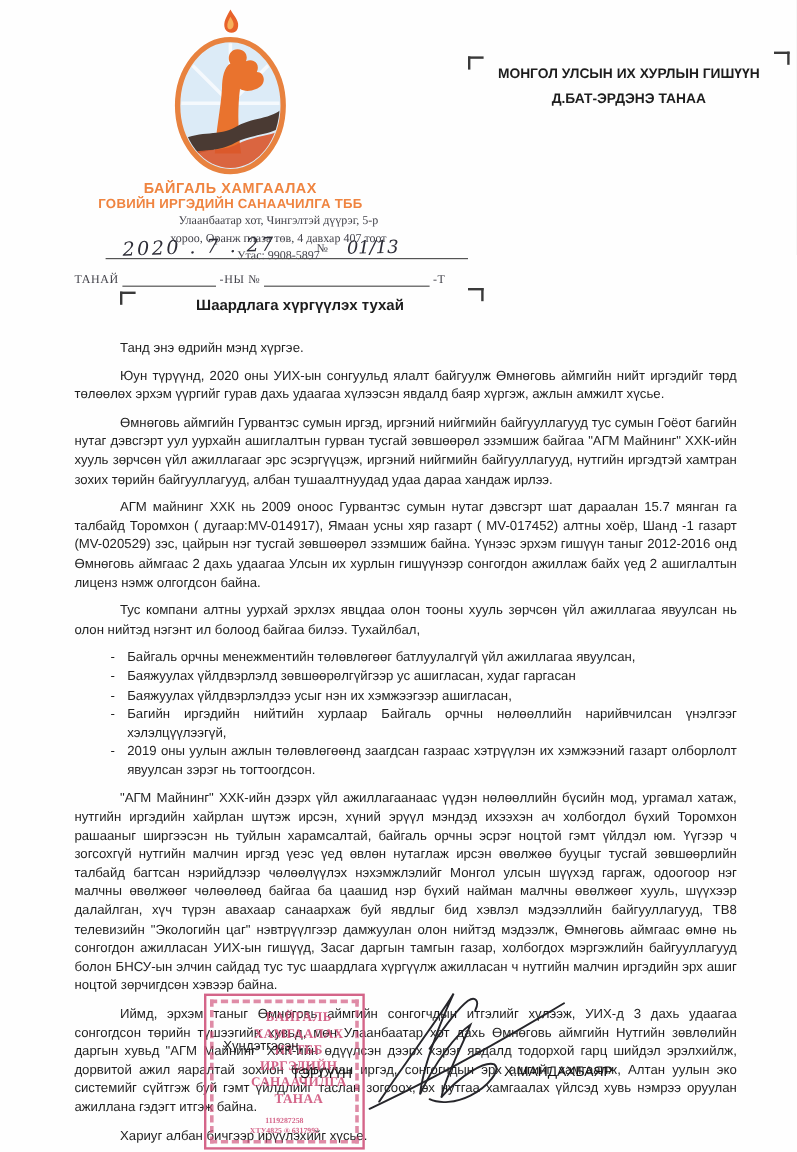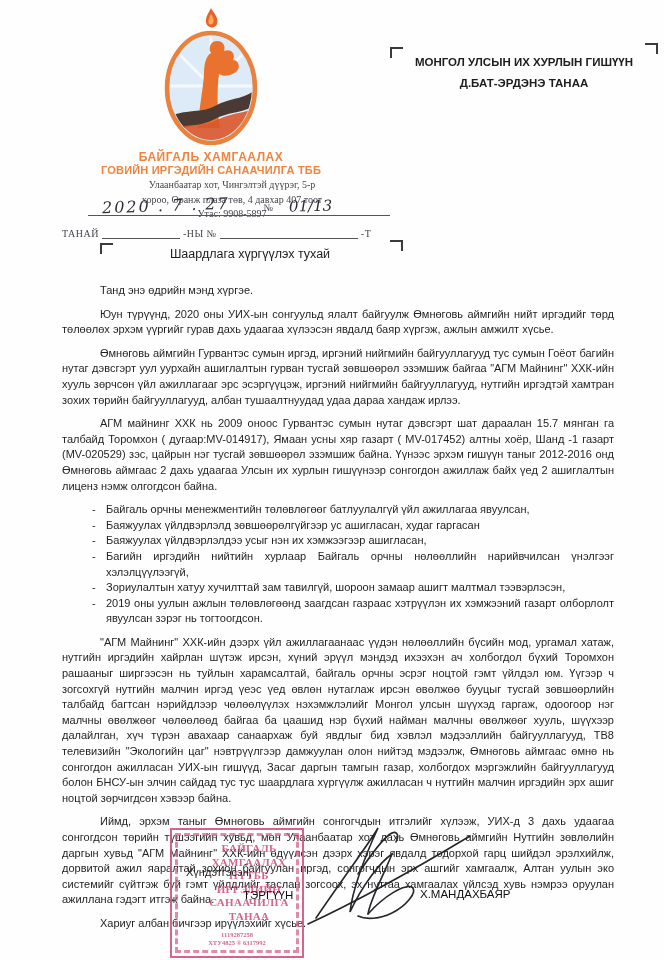--- a/index.html
+++ b/index.html
@@ -1,20 +1,20 @@
 <!DOCTYPE html>
 <html><head>
 <meta charset="utf-8">
 <style>
   html,body{margin:0;padding:0;background:#e9e9e9;}
   .page{position:relative;width:664px;height:960px;background:#fefefe;margin:0 auto;
         font-family:"Liberation Sans",sans-serif;color:#222;overflow:hidden;}
 
   
-  .logo-block{position:absolute;left:81px;top:6px;width:260px;text-align:center;}
+  .logo-block{position:absolute;left:62px;top:6px;width:260px;text-align:center;}
   .logo-svg{display:block;margin:0 auto;}
   .logo-caption1{font-size:12px;font-weight:bold;color:#ef8440;letter-spacing:.5px;margin-top:2px;}
   .logo-caption2{font-size:11px;font-weight:bold;color:#ef8440;letter-spacing:.2px;white-space:nowrap;}
 
   .recipient{position:absolute;left:398px;top:52px;width:252px;text-align:center;
              font-weight:bold;font-size:11.5px;line-height:1.8;color:#1d1d1d;}
 
   
   .cm{position:absolute;width:11px;height:9px;}
   .cm-tl{border-left:2px solid #3a3a3a;border-top:2px solid #3a3a3a;}
@@ -32,21 +32,21 @@
   .no-label{font-family:"Liberation Serif",serif;font-size:10px;color:#44444c;margin:0 16px 2px 34px;}
   .hw-no{font-size:15px;transform:rotate(-1deg);}
   .tanai{position:absolute;left:62px;top:227px;font-family:"Liberation Serif",serif;
          font-size:10px;color:#44444c;display:flex;align-items:flex-end;letter-spacing:.5px;}
   .useg{display:inline-block;border-bottom:1px solid #555;height:11px;}
   .useg.w1{width:78px;margin:0 3px;}
   .useg.w2{width:138px;margin:0 3px;}
 
   
   .subject{position:absolute;left:100px;top:247px;width:300px;text-align:center;
-           font-weight:normal;font-size:12.5px;color:#1c1c1c;}
+           font-weight:bold;font-size:12.5px;color:#1c1c1c;}
 
   
   .body-text{position:absolute;left:62px;top:283px;width:552px;font-size:11px;
              line-height:15.6px;text-align:justify;color:#1f1f1f;}
   .body-text p{margin:0 0 8px;text-indent:38px;}
   .bullets{margin:0 0 8px 30px;padding:0;list-style:none;}
   .bullets li{position:relative;padding-left:14px;text-align:justify;}
   .bullets li::before{content:"-";position:absolute;left:0;}
 
   
@@ -135,28 +135,28 @@
   <span class="cm cm-tr" style="left:390px;top:240px;"></span>
   <div class="subject">Шаардлага хүргүүлэх тухай</div>
 
   <div class="body-text">
     <p>Танд энэ өдрийн мэнд хүргэе.</p>
     <div>
 
     <p>Юун түрүүнд, 2020 оны УИХ-ын сонгуульд ялалт байгуулж Өмнөговь аймгийн нийт иргэдийг төрд төлөөлөх эрхэм үүргийг  гурав дахь удаагаа хүлээсэн явдалд баяр хүргэж, ажлын амжилт хүсье.</p>
         <p>Өмнөговь аймгийн Гурвантэс сумын иргэд, иргэний нийгмийн байгууллагууд тус сумын Гоёот багийн нутаг дэвсгэрт уул уурхайн ашиглалтын гурван тусгай зөвшөөрөл эзэмшиж байгаа "АГМ Майнинг" ХХК-ийн хууль зөрчсөн үйл ажиллагааг эрс эсэргүүцэж, иргэний нийгмийн байгууллагууд, нутгийн иргэдтэй хамтран зохих төрийн байгууллагууд, албан тушаалтнуудад  удаа дараа хандаж ирлээ.</p>
         <p>АГМ майнинг ХХК нь 2009 оноос  Гурвантэс сумын нутаг дэвсгэрт шат дараалан 15.7 мянган га талбайд  Торомхон ( дугаар:MV-014917), Ямаан усны хяр газарт ( MV-017452) алтны хоёр, Шанд -1 газарт (MV-020529) зэс, цайрын нэг тусгай зөвшөөрөл  эзэмшиж байна. Үүнээс эрхэм гишүүн таныг 2012-2016 онд  Өмнөговь аймгаас 2 дахь удаагаа Улсын их хурлын  гишүүнээр сонгогдон ажиллаж байх үед 2 ашиглалтын лиценз нэмж олгогдсон байна.</p>
+        <p>Тус компани алтны уурхай эрхлэх явцдаа олон тооны хууль зөрчсөн үйл ажиллагаа явуулсан нь олон нийтэд нэгэнт ил болоод байгаа билээ. Тухайлбал,</p>
       </div>
     <ul class="bullets">
 
     <li>Байгаль орчны менежментийн төлөвлөгөөг батлуулалгүй үйл ажиллагаа явуулсан,</li>
         <li>Баяжуулах үйлдвэрлэлд зөвшөөрөлгүйгээр ус ашигласан, худаг гаргасан</li>
         <li>Баяжуулах үйлдвэрлэлдээ усыг нэн их хэмжээгээр ашигласан,</li>
         <li>Багийн иргэдийн нийтийн хурлаар Байгаль орчны нөлөөллийн нарийвчилсан үнэлгээг хэлэлцүүлээгүй,</li>
-        <li>Зориулалтын хатуу хучилттай зам тавилгүй, шороон замаар ашигт малтмал тээвэрлэсэн,</li>
         <li>2019 оны уулын ажлын төлөвлөгөөнд  заагдсан газраас хэтрүүлэн их хэмжээний газарт олборлолт явуулсан зэрэг нь тогтоогдсон.</li>
       </ul>
     <div>
 
     <p>"АГМ Майнинг" ХХК-ийн дээрх үйл ажиллагаанаас үүдэн нөлөөллийн бүсийн мод, ургамал хатаж, нутгийн иргэдийн хайрлан шүтэж ирсэн, хүний эрүүл мэндэд ихээхэн ач холбогдол бүхий Торомхон рашааныг ширгээсэн нь туйлын харамсалтай, байгаль орчны эсрэг ноцтой  гэмт үйлдэл юм. Үүгээр ч зогсохгүй нутгийн малчин иргэд үеэс үед өвлөн нутаглаж ирсэн өвөлжөө бууцыг тусгай зөвшөөрлийн талбайд багтсан нэрийдлээр чөлөөлүүлэх нэхэмжлэлийг Монгол улсын шүүхэд гаргаж, одоогоор нэг малчны өвөлжөөг чөлөөлөөд байгаа ба цаашид нэр бүхий найман малчны өвөлжөөг хууль, шүүхээр далайлган, хүч түрэн авахаар санаархаж буй явдлыг бид хэвлэл мэдээллийн байгууллагууд, ТВ8 телевизийн "Экологийн цаг" нэвтрүүлгээр дамжуулан олон нийтэд мэдээлж, Өмнөговь аймгаас өмнө нь сонгогдон ажилласан УИХ-ын гишүүд, Засаг даргын тамгын газар, холбогдох мэргэжлийн байгууллагууд болон БНСУ-ын элчин сайдад тус тус шаардлага хүргүүлж ажилласан ч нутгийн малчин иргэдийн эрх ашиг ноцтой зөрчигдсөн хэвээр байна.</p>
         <p>Иймд, эрхэм таныг Өмнөговь аймгийн сонгогчдын итгэлийг хүлээж, УИХ-д 3 дахь удаагаа сонгогдсон төрийн түшээгийн хувьд, мөн Улаанбаатар хот дахь Өмнөговь аймгийн Нутгийн зөвлөлийн даргын хувьд  "АГМ Майнинг" ХХК-ийн өдүүлсэн дээрх хэрэг явдалд тодорхой гарц шийдэл эрэлхийлж, дорвитой ажил яаралтай зохион байгуулан иргэд, сонгогчдын эрх ашгийг хамгаалж, Алтан уулын эко системийг сүйтгэж буй гэмт үйлдлийг таслан зогсоох, эх нутгаа хамгаалах үйлсэд  хувь нэмрээ оруулан ажиллана гэдэгт итгэж байна.</p>
         <p>Хариуг албан бичгээр ирүүлэхийг хүсье.</p>
       </div>
   </div>
 

